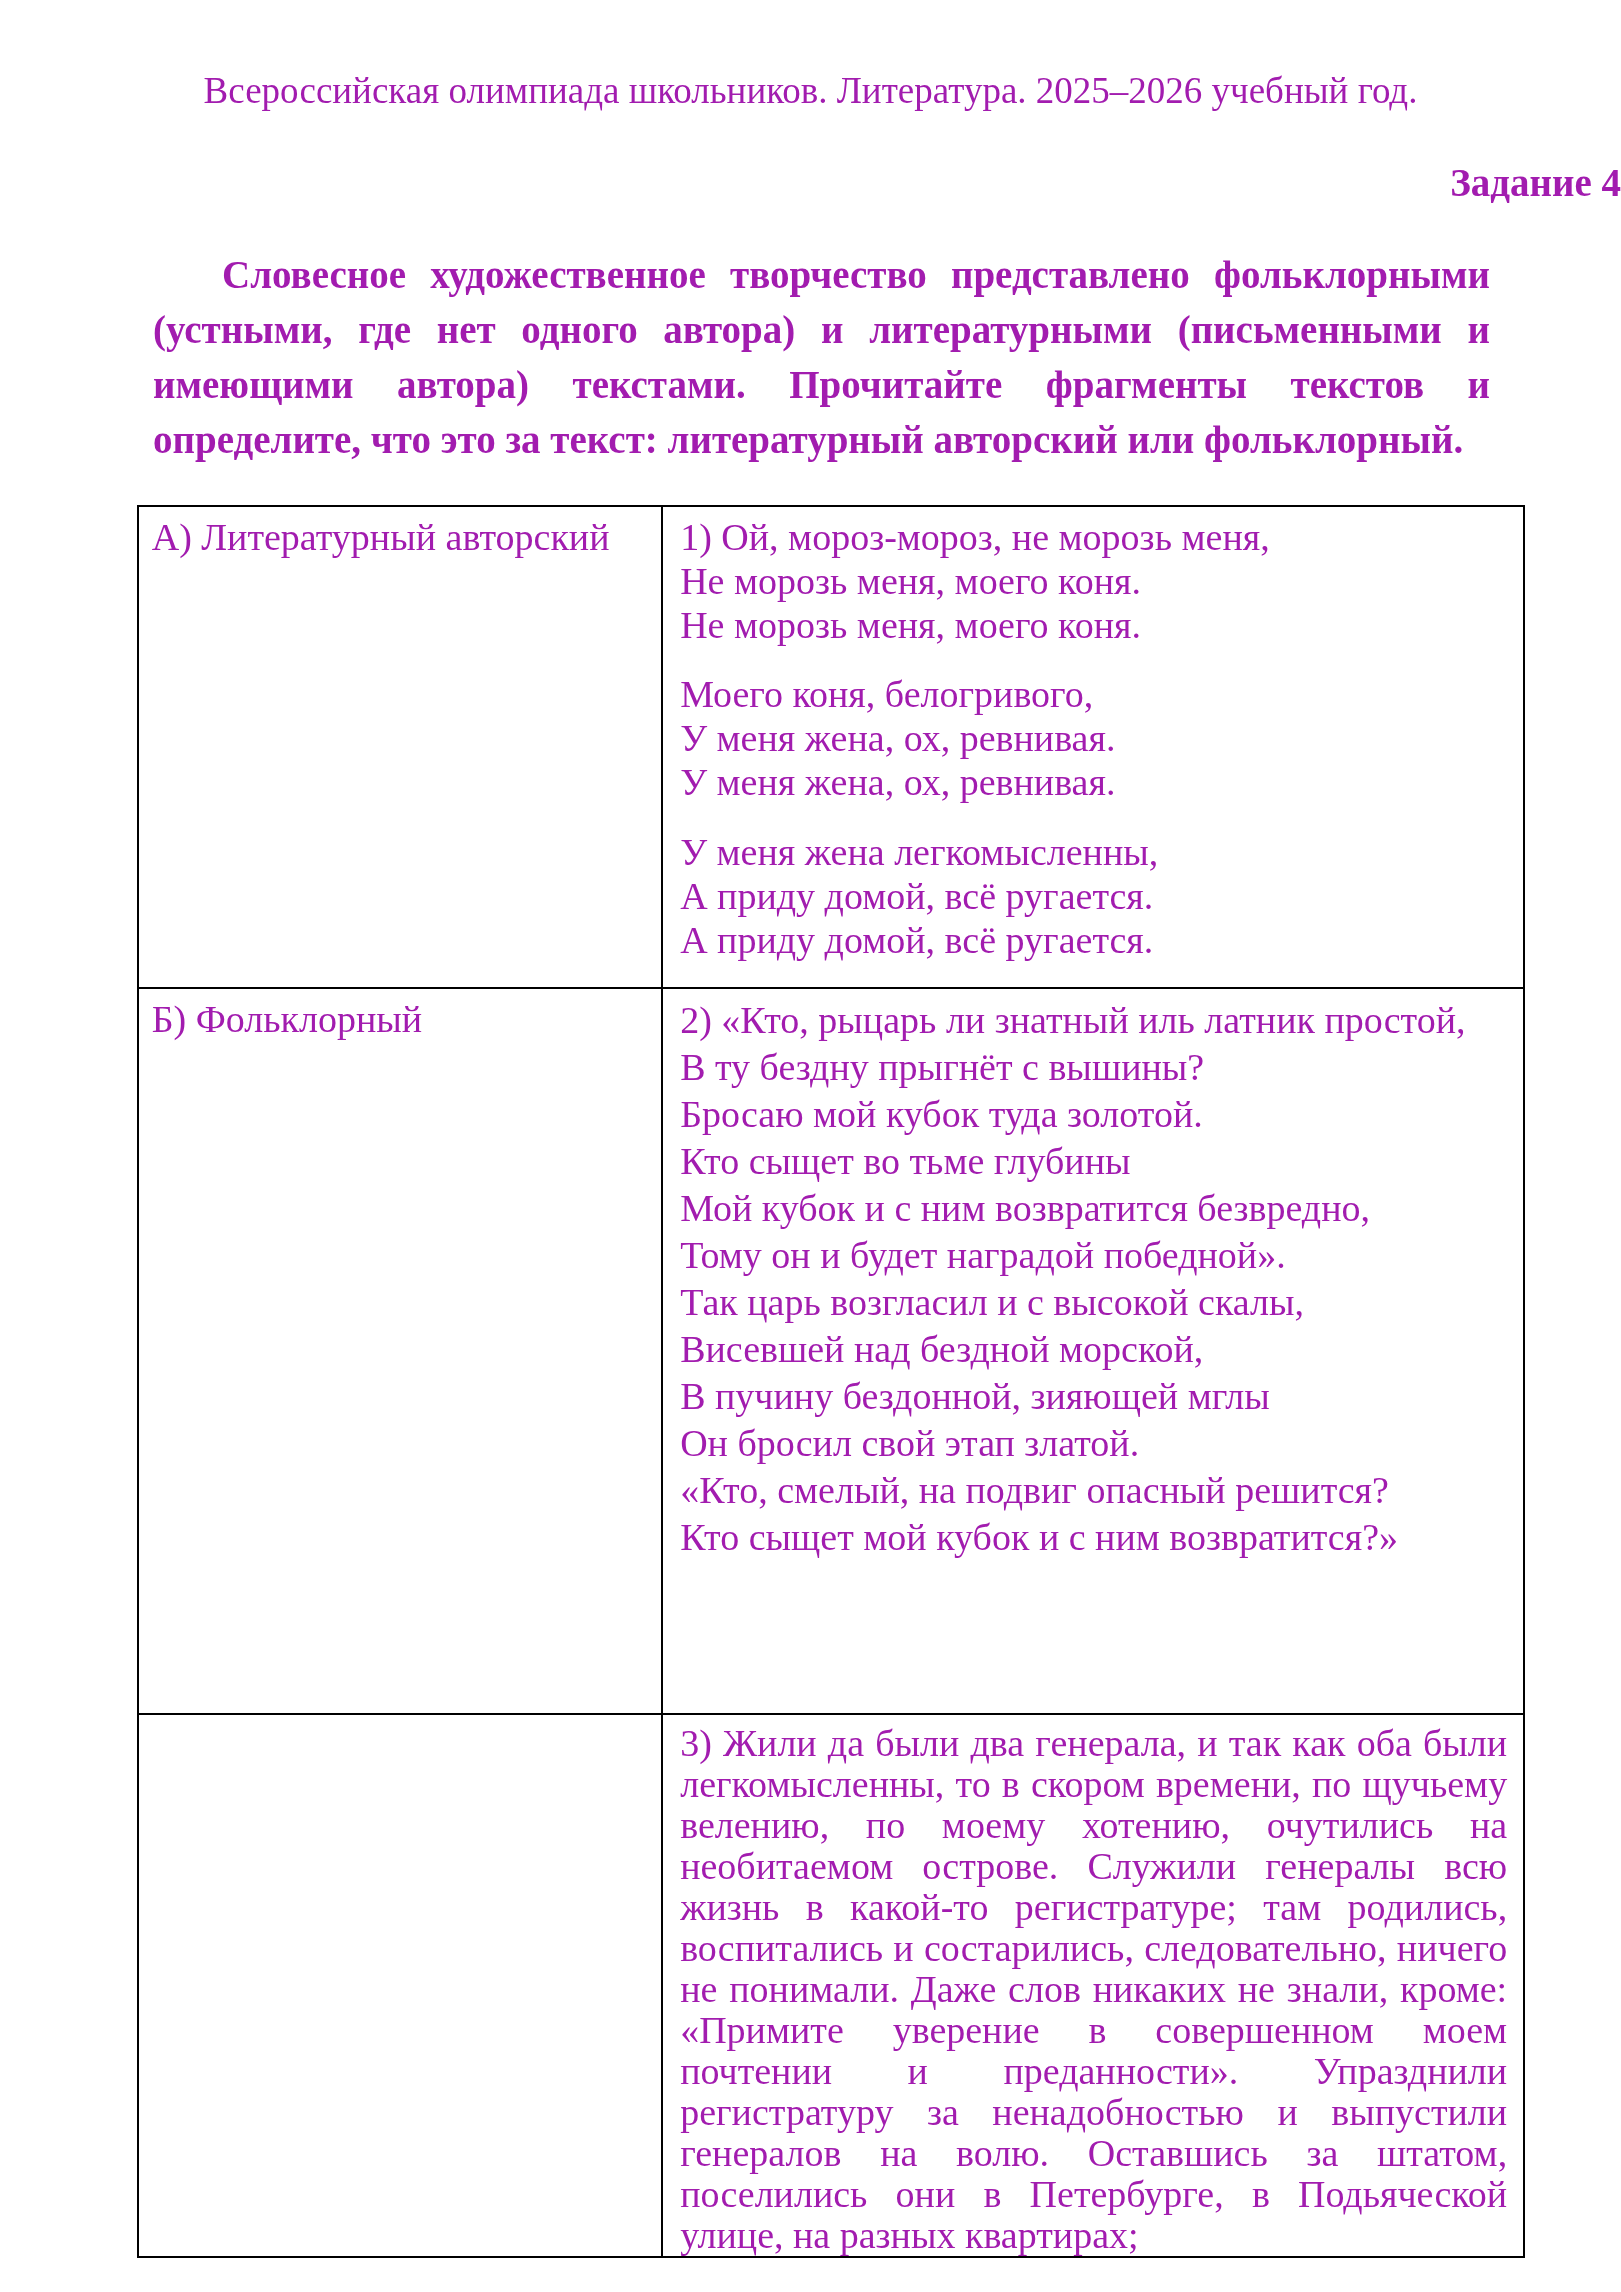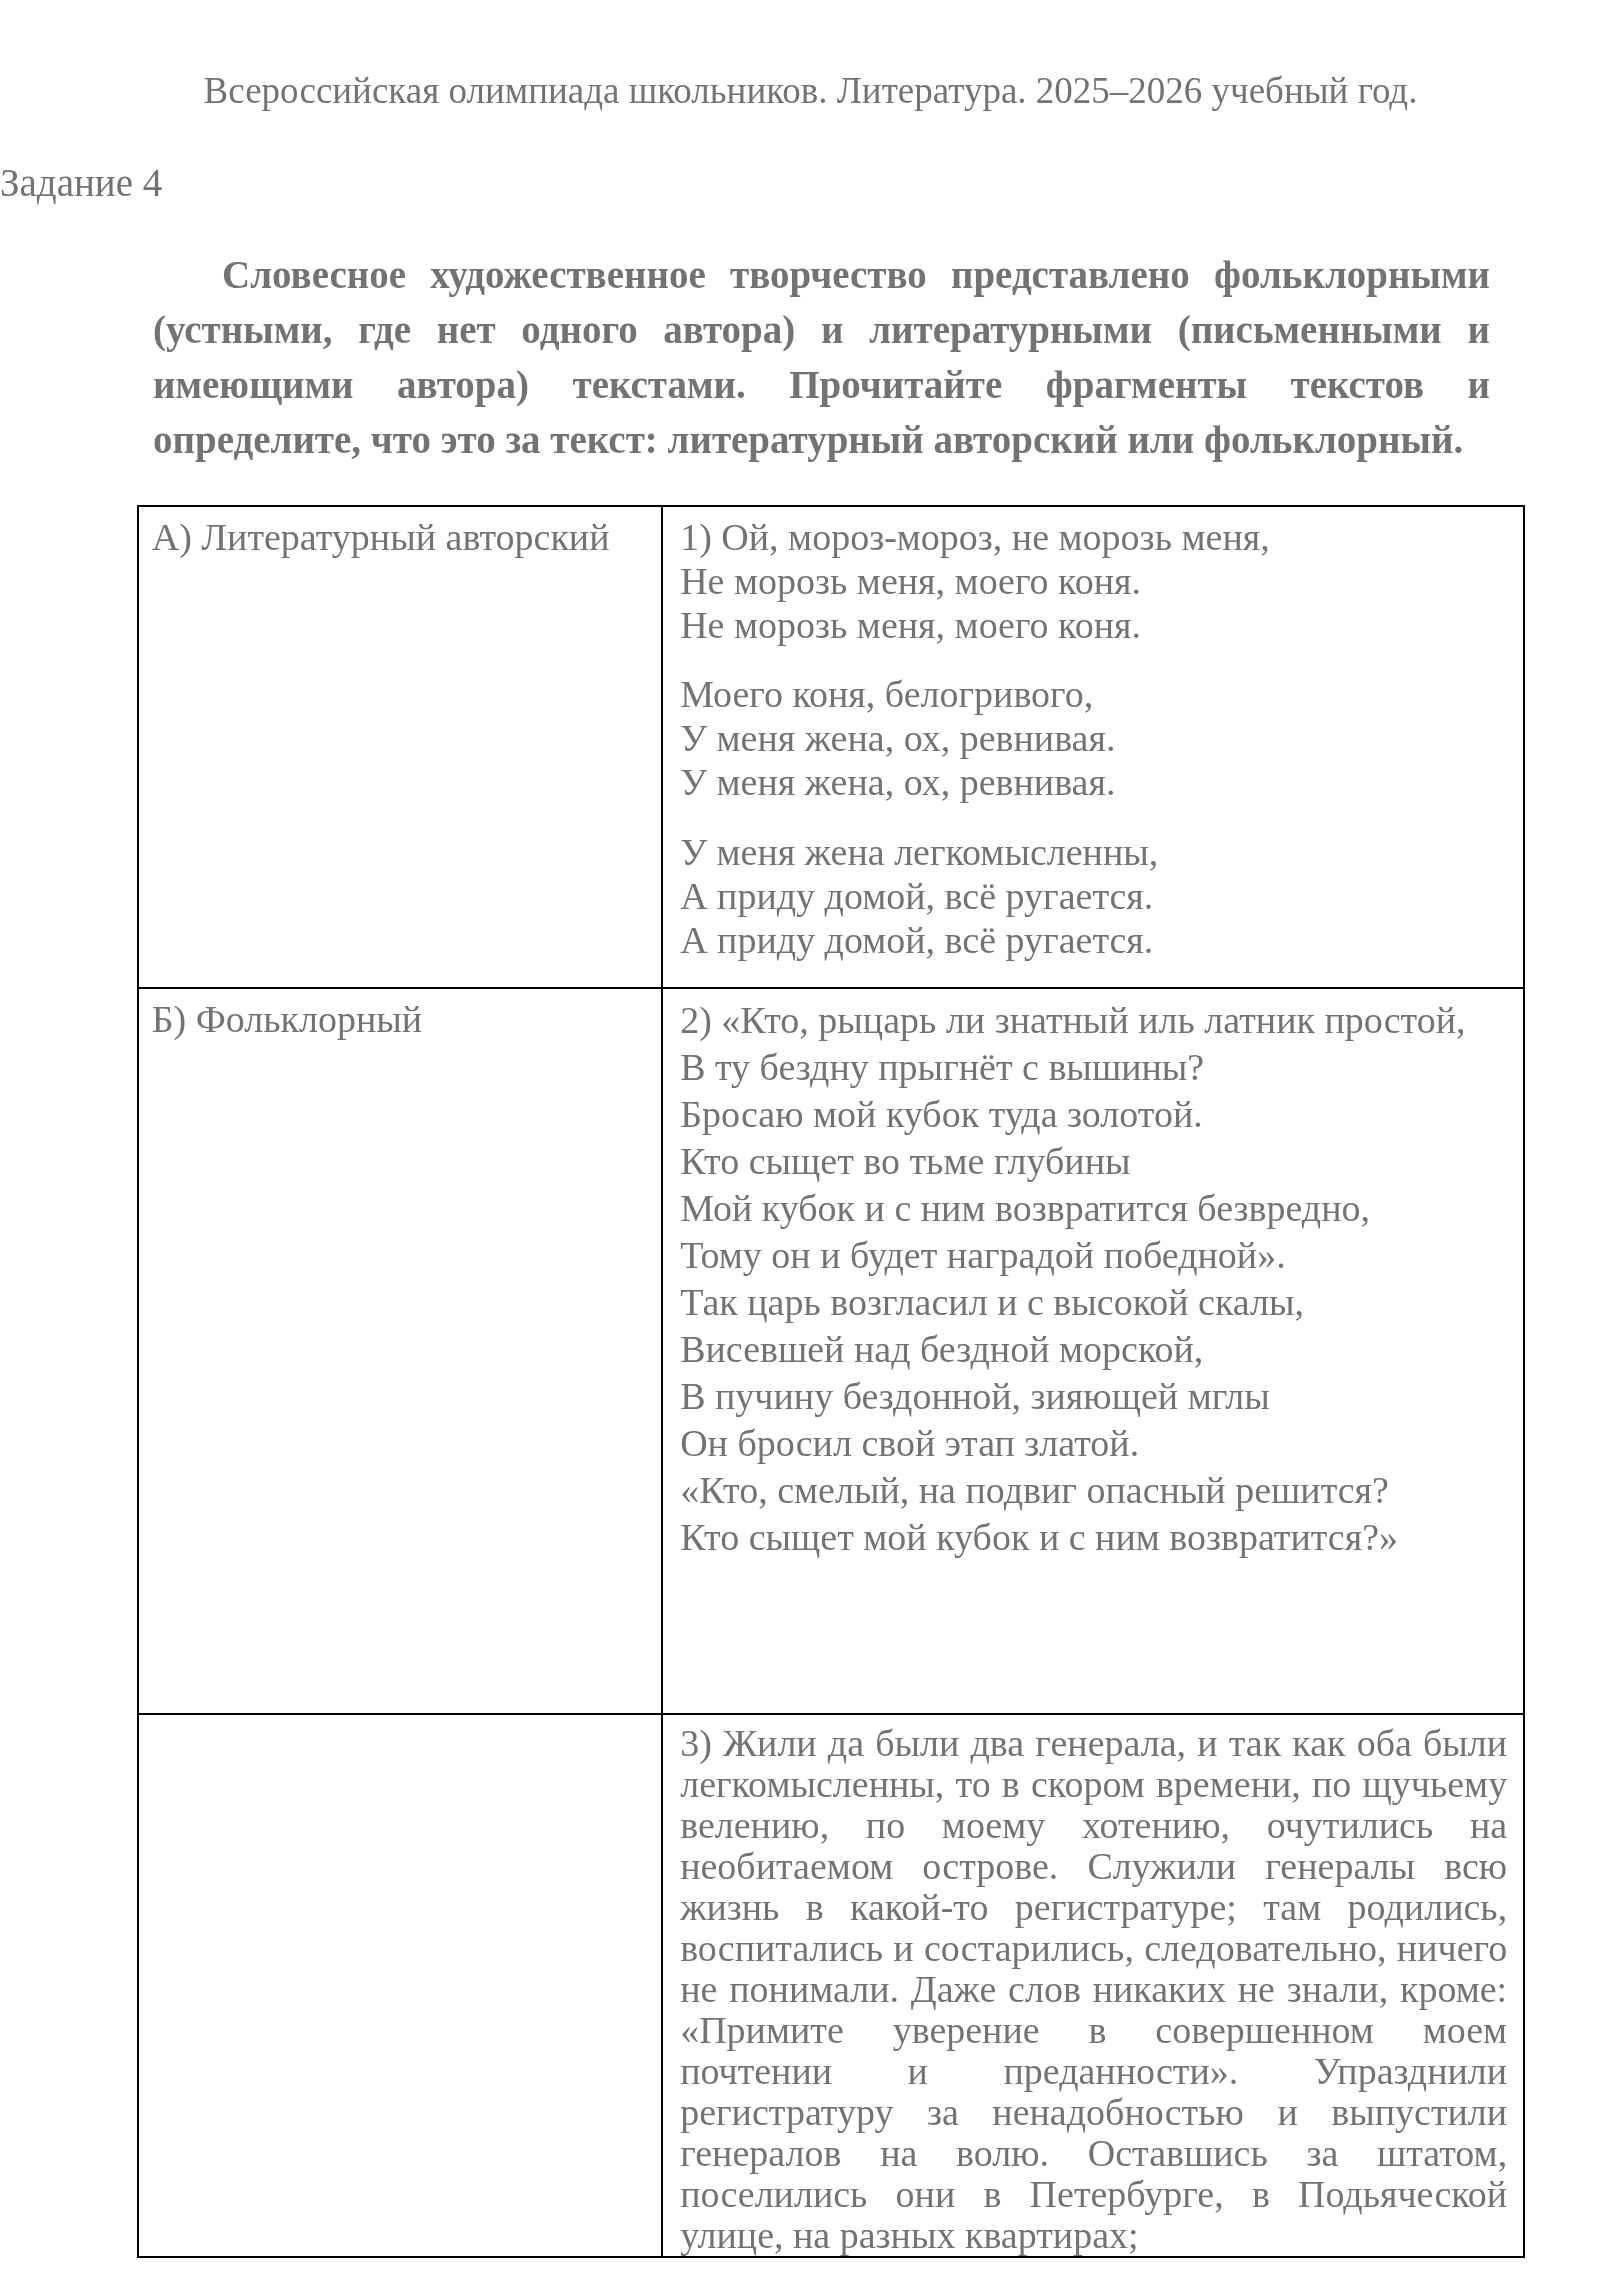--- a/index.html
+++ b/index.html
@@ -1,36 +1,37 @@
 <!DOCTYPE html>
 <html><head>
 <meta charset="utf-8">
 <style>
   html,body{margin:0;padding:0;background:#888;}
   .page{
     position:relative;
     width:1621px;height:2293px;
     background:#ffffff;
-    color:#737373;
+    color:#a21caf;
     font-family:"Liberation Serif","DejaVu Serif",serif;
     overflow:hidden;
     margin:0 auto;
   }
   .header-block{
     padding-top:67px;
     text-align:center;
     font-size:37px;
     line-height:47px;
   }
   .task-title{
     margin-top:45px;
-    text-align:left;
+    text-align:right;
     font-size:39px;
-    font-weight:normal;
+    font-weight:bold;
     line-height:47px;
+    margin-left:27px;
   }
   .intro{
     margin:41px 131px 12px 153px;
     font-size:39px;
     font-weight:bold;
     line-height:55px;
     text-align:justify;
     text-indent:69px;
   }
   table.match-table{

